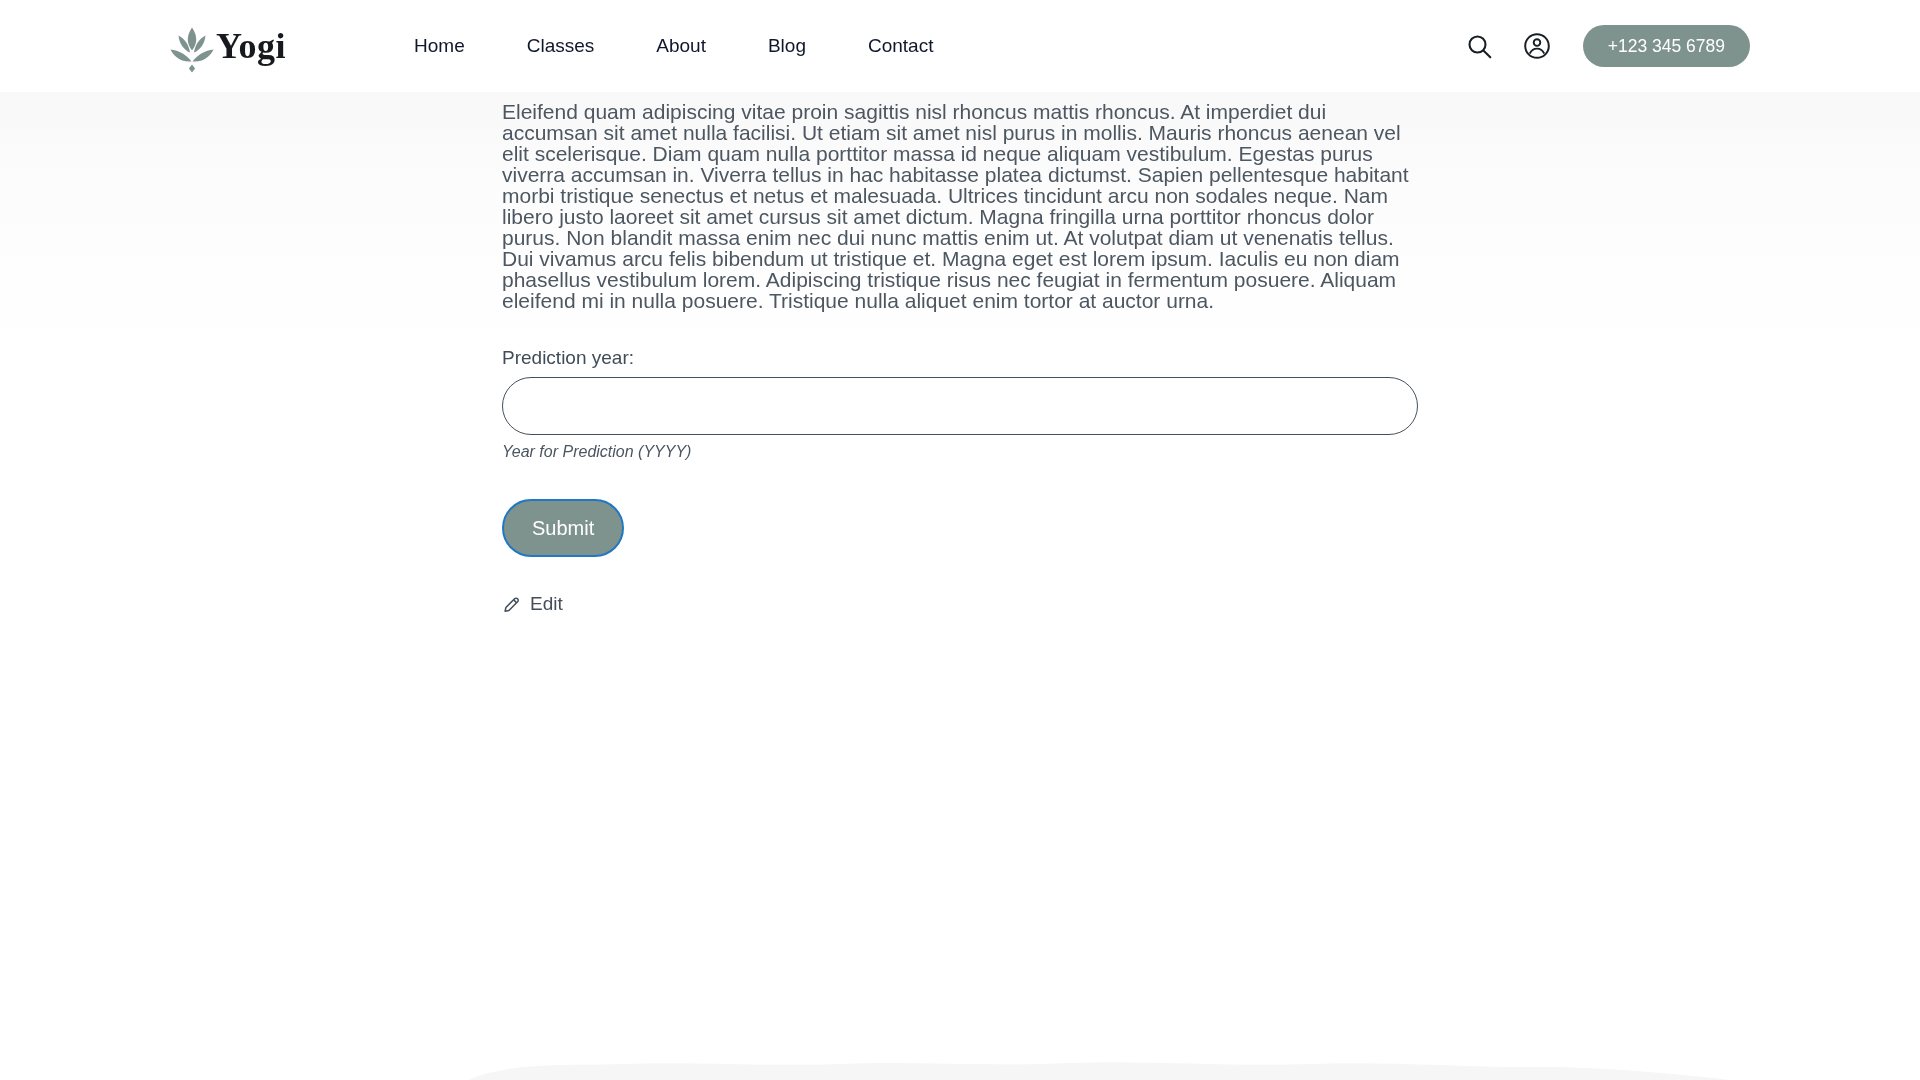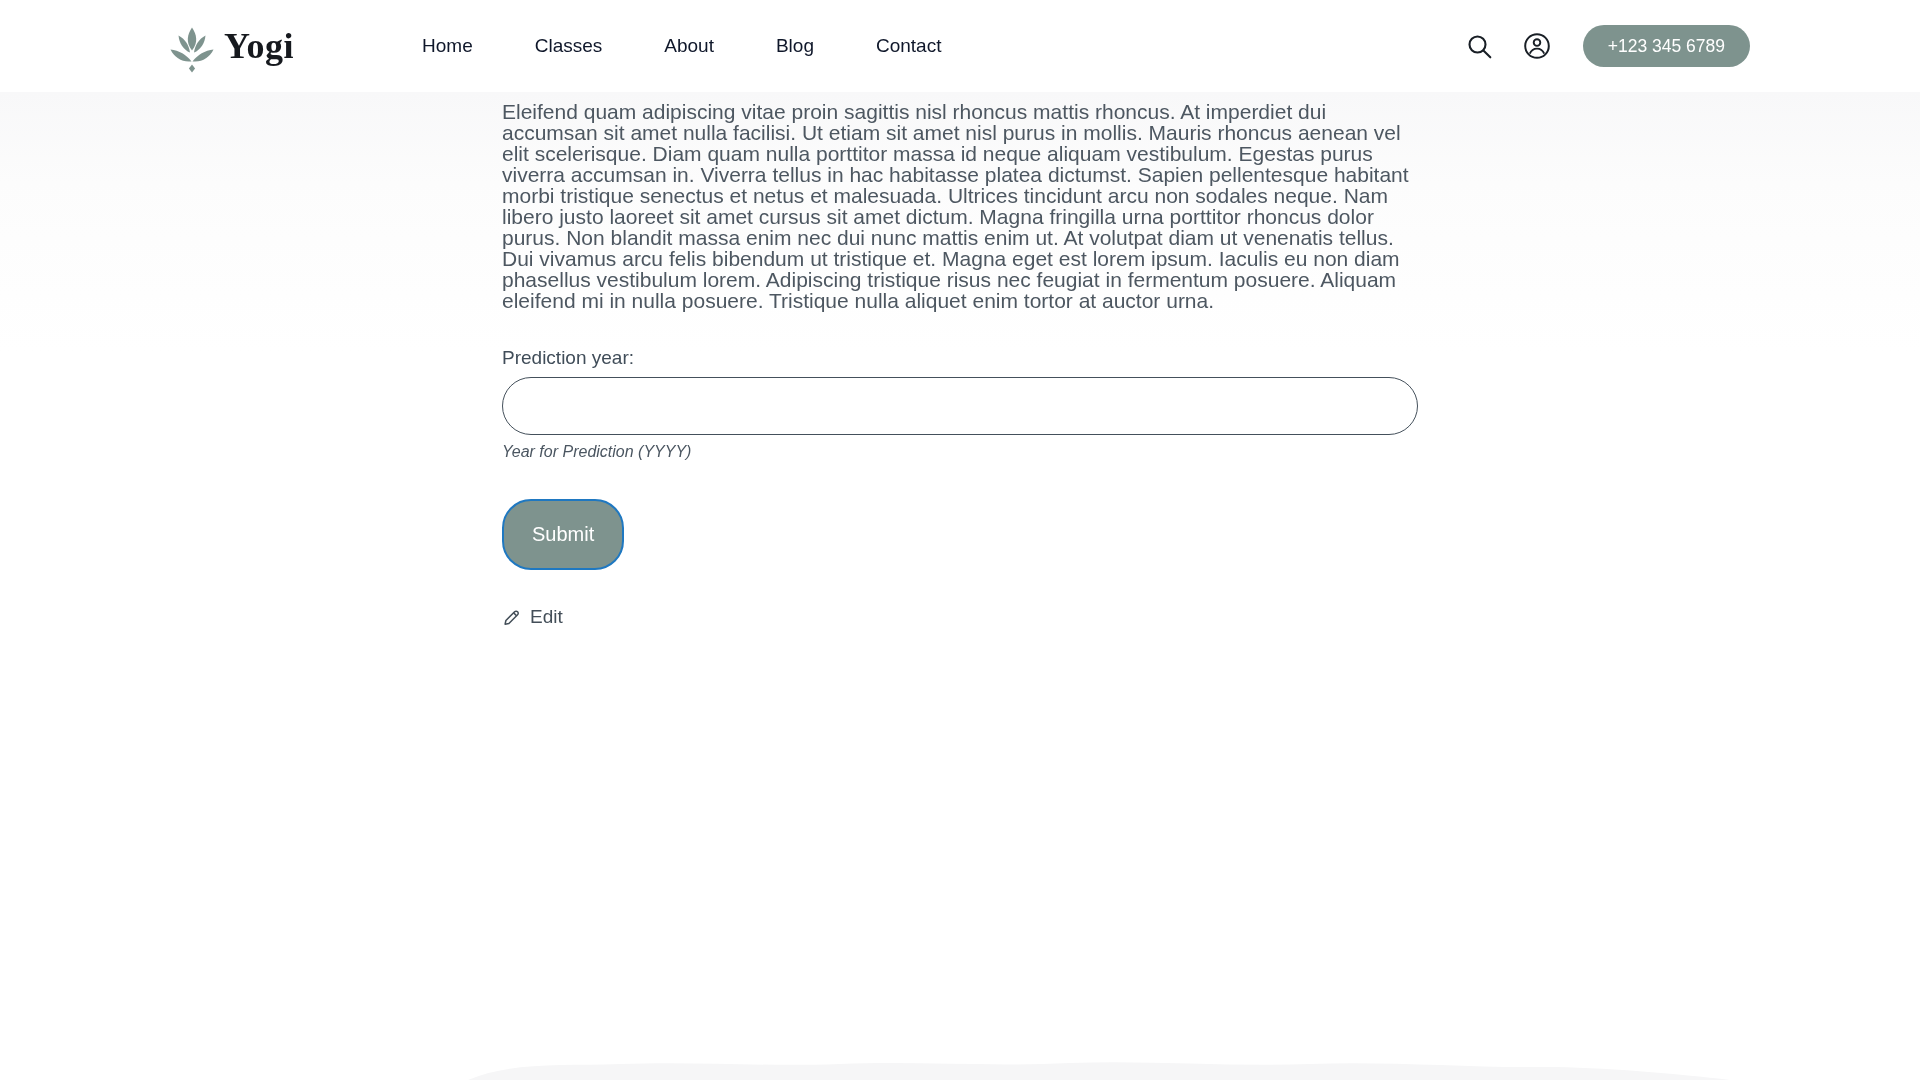--- a/index.html
+++ b/index.html
@@ -12,21 +12,21 @@
   }
   .page { position:relative; width:1920px; height:1080px; background:#fff; }
 
   
   header {
     position:relative; z-index:2;
     height:92px; background:#ffffff;
     display:flex; align-items:center;
     padding:0 170px;
   }
-  .brand { display:flex; align-items:center; gap:10px; cursor:pointer; }
+  .brand { display:flex; align-items:center; gap:2px; cursor:pointer; }
   .lotus svg { display:block; width:44px; height:47px; margin-top:6px; }
   .brand-text {
     font-family:"Liberation Serif", "DejaVu Serif", serif;
     font-weight:700; font-size:36px; color:#16191e; letter-spacing:0.5px;
   }
   nav { display:flex; gap:62px; margin-left:128px; }
   nav a { font-size:19px; color:#0f172a; text-decoration:none; cursor:pointer; }
   .header-right { margin-left:auto; display:flex; align-items:center; gap:30px; }
   .icon-btn { display:inline-flex; cursor:pointer; }
   .icon-btn svg { display:block; }
@@ -53,21 +53,21 @@
     display:block; width:916px; height:58px;
     border:1px solid #44505b; border-radius:29px;
     background:#ffffff; padding:0 26px;
     font-size:19px; color:#2f3a44; font-family:inherit;
     outline:none;
   }
   .helper { font-style:italic; font-size:16px; color:#4b5661; margin-top:8px; }
 
   .submit-btn {
     margin-top:-2px;
-    height:71px; min-width:110px; padding:0 28px;
+    height:58px; min-width:110px; padding:0 28px;
     border-radius:29px; border:2px solid;
     color:#ffffff; font-size:20px; font-family:inherit;
     cursor:pointer;
   }
   .edit-row {
     margin-top:36px;
     display:flex; align-items:center; gap:9px;
     width:max-content; cursor:pointer;
     font-size:19px; color:#434e58;
   }

